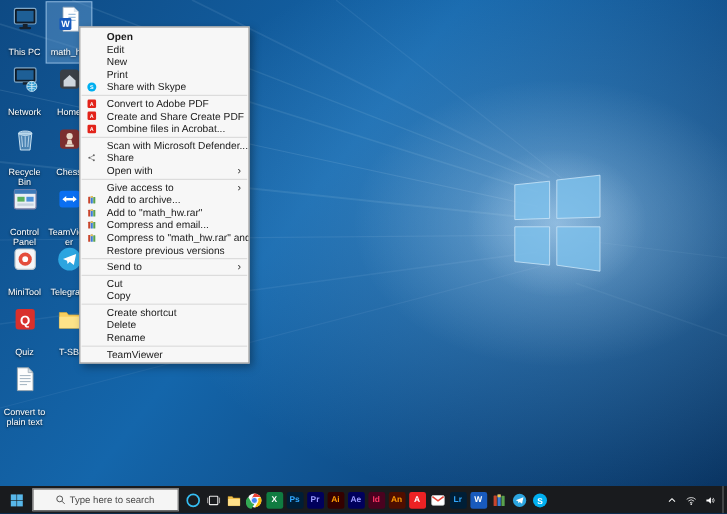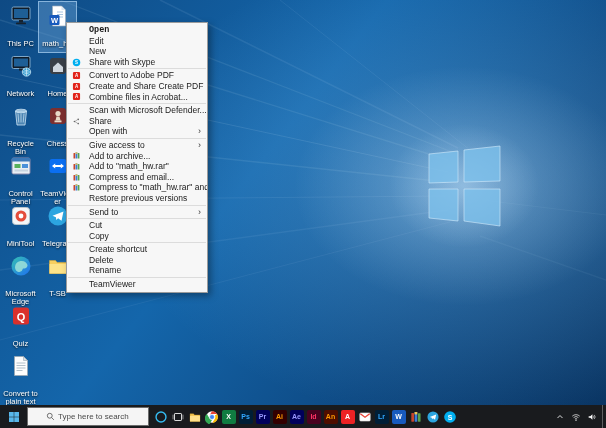--- a/index.html
+++ b/index.html
@@ -27,21 +27,21 @@
   }
 
   
   .cmenu {
     position:absolute; left:66px; top:22px; width:142px; z-index:10;
     background:#f7f7f7; border:1px solid #9b9b9b; box-shadow:3px 3px 7px rgba(0,0,0,.35);
     padding:2px 0;
   }
   .mi { position:relative; height:10.6px; line-height:10.6px; font-size:8.5px; color:#1a1a1a;
         padding-left:22px; white-space:nowrap; overflow:hidden; }
-  .mi.bold { font-weight:bold;font-family:Liberation Mono, monospace; }
+  .mi.bold { font-weight:bold; }
   .mico { position:absolute; left:5px; top:0; height:10.6px; width:10px;
           display:flex; align-items:center; }
   .mico svg { width:9px; height:9px; display:block; }
   .marrow { position:absolute; right:6px; top:0; height:10.6px; line-height:10.2px;
             font-size:9px; color:#333; }
   .msep { border-top:1px solid #dcdcdc; margin:1px 1px; height:0; }
 
   
   #taskbar { position:absolute; left:0; bottom:0; width:606px; height:23px;
              background:#191b1e; display:flex; align-items:center; z-index:20; }
@@ -151,35 +151,20 @@
             <rect x="3.5" y="3.5" width="17" height="17" rx="3" fill="#f4f6f8" stroke="#b9c4cc"></rect>
             <circle cx="12" cy="12" r="5.5" fill="#e44d3c"></circle>
             <circle cx="12" cy="12" r="2.4" fill="#fff"></circle>
           </svg>
         </span>
         <span class="dlabel">MiniTool</span>
       </div>
       <div class="dcell">
         <span class="dico">
           <svg viewBox="0 0 24 24">
-            <defs>
-              <linearGradient id="eg" x1="0" y1="0" x2="1" y2="1">
-                <stop offset="0" stop-color="#37c2b1"></stop>
-                <stop offset="1" stop-color="#1d6ff2"></stop>
-              </linearGradient>
-            </defs>
-            <circle cx="12" cy="12" r="9.5" fill="url(#eg)"></circle>
-            <path d="M6 13 a6.5 6.5 0 0 1 12.5 -2 c0 3 -2.5 3.5 -4.5 3.5 a4.5 4.5 0 0 1 -3.5 3.5 c-2.5 0 -4.5 -2 -4.5 -5z" fill="#9fe3d8" opacity="0.85"></path>
-          </svg>
-        </span>
-        <span class="dlabel">Microsoft Edge</span>
-      </div>
-      <div class="dcell">
-        <span class="dico">
-          <svg viewBox="0 0 24 24">
             <rect x="4" y="3.5" width="16" height="17" rx="2.5" fill="#d9302c"></rect>
             <text x="12" y="16.5" font-size="11" fill="#fff" text-anchor="middle" font-family="sans-serif" font-weight="bold">Q</text>
           </svg>
         </span>
         <span class="dlabel">Quiz</span>
       </div>
       <div class="dcell">
         <span class="dico">
           <svg viewBox="0 0 24 24">
             <path d="M5.5 2.5 h9 l4 4 v15 h-13 z" fill="#fdfdfd" stroke="#9aa7b1" stroke-width="0.8"></path>
@@ -249,20 +234,21 @@
           </svg>
         </span>
         <span class="dlabel">T-SB</span>
       </div>
     </div>
 
   <div class="cmenu">
       <div class="mi bold"><span class="mico"></span><span class="mtext">Open</span></div>
       <div class="mi"><span class="mico"></span><span class="mtext">Edit</span></div>
       <div class="mi"><span class="mico"></span><span class="mtext">New</span></div>
+      <div class="mi"><span class="mico"></span><span class="mtext">Print</span></div>
       <div class="mi"><span class="mico">
           <svg viewBox="0 0 24 24">
             <circle cx="12" cy="12" r="10" fill="#00aff0"></circle>
             <text x="12" y="16.5" text-anchor="middle" font-size="12" fill="#fff" font-weight="bold" font-family="sans-serif">S</text>
           </svg>
         </span><span class="mtext">Share with Skype</span></div>
       <div class="msep"></div>
       <div class="mi"><span class="mico">
           <svg viewBox="0 0 24 24">
             <rect x="2.5" y="2.5" width="19" height="19" rx="3" fill="#e2231a"></rect>

